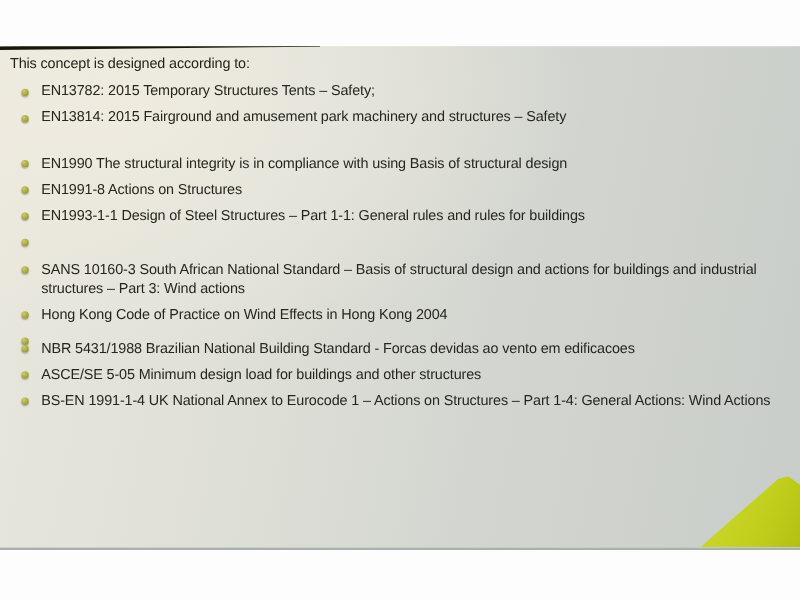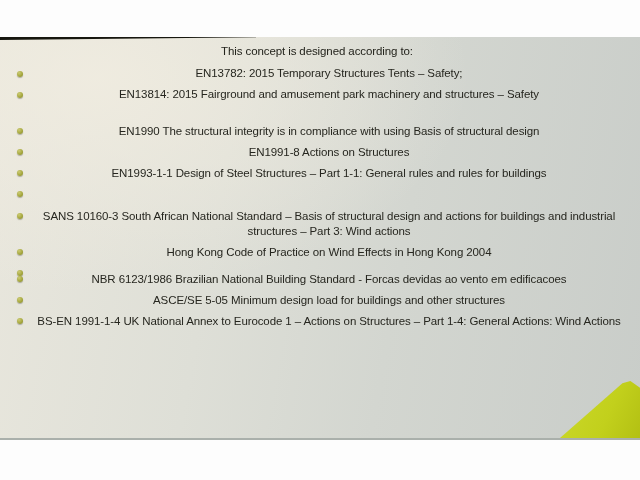--- a/index.html
+++ b/index.html
@@ -9,21 +9,20 @@
     height: 480px;
     background: #ffffff;
     font-family: "Liberation Sans", sans-serif;
     overflow: hidden;
   }
   .stage {
     position: relative;
     width: 640px;
     height: 480px;
     background: #fdfdfd;
-    text-align: center;
   }
   
   .slide {
     position: absolute;
     left: 0;
     top: 37px;
     width: 640px;
     height: 401px;
     background:
       radial-gradient(130% 120% at 15% 10%, rgba(240,236,224,0.9) 0%, rgba(240,236,224,0) 45%),
@@ -143,21 +142,21 @@
           </li>
           <li>
             <span class="dot"></span>
             <span>Hong Kong Code of Practice on Wind Effects in Hong Kong 2004</span>
           </li>
           <li>
             <span class="dot"></span>
           </li>
           <li>
             <span class="dot"></span>
-            <span>NBR 6123/1986 Brazilian National Building Standard - Forcas devidas ao vento em edificacoes</span>
+            <span>NBR 5431/1988 Brazilian National Building Standard - Forcas devidas ao vento em edificacoes</span>
           </li>
           <li>
             <span class="dot"></span>
             <span>ASCE/SE 5-05 Minimum design load for buildings and other structures</span>
           </li>
           <li>
             <span class="dot"></span>
             <span>BS-EN 1991-1-4 UK National Annex to Eurocode 1 – Actions on Structures – Part 1-4: General Actions: Wind Actions</span>
           </li>
         </ul>

